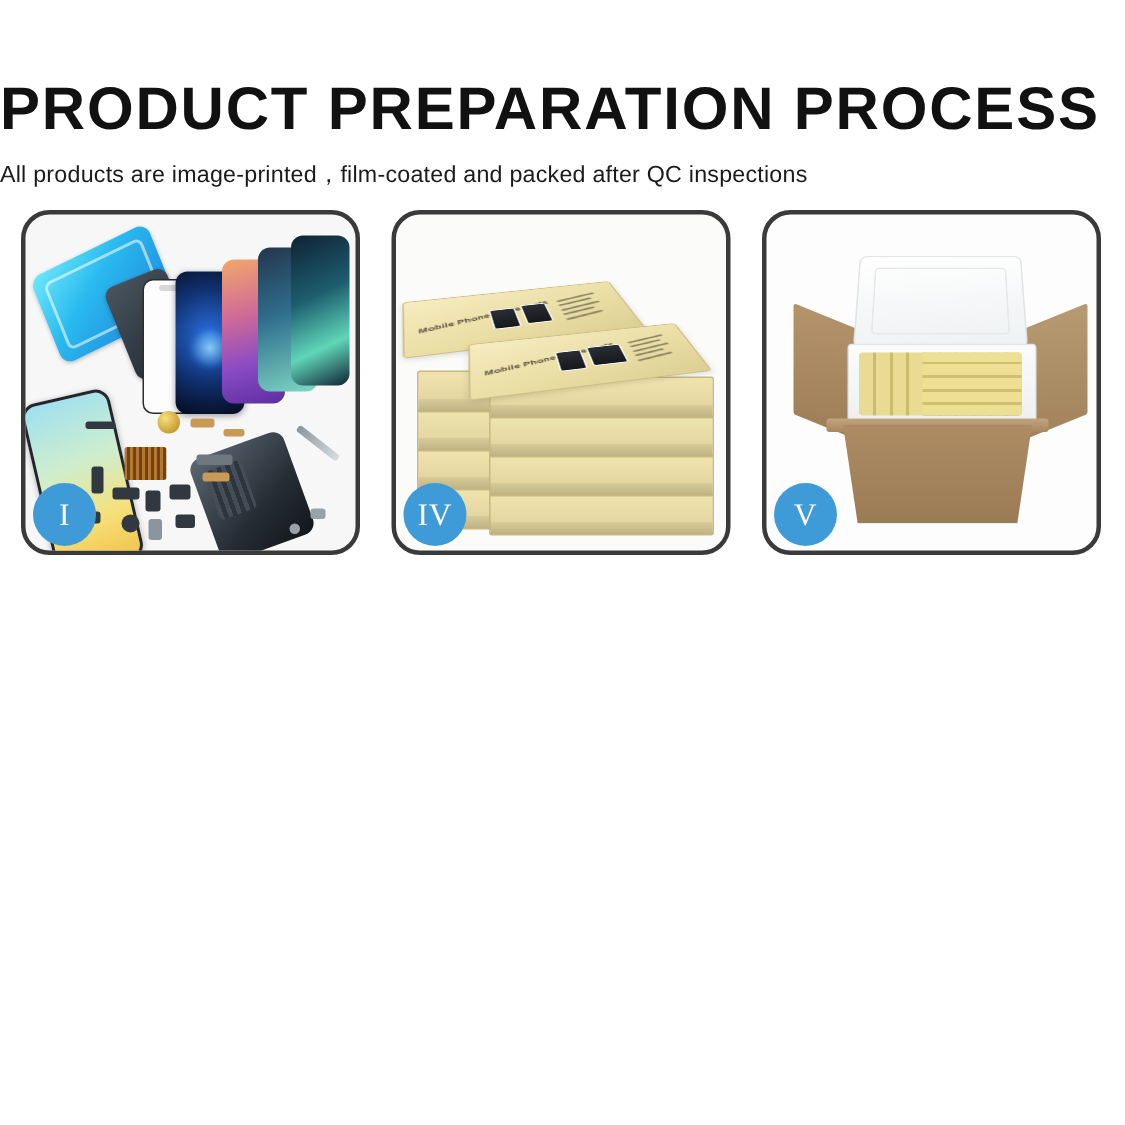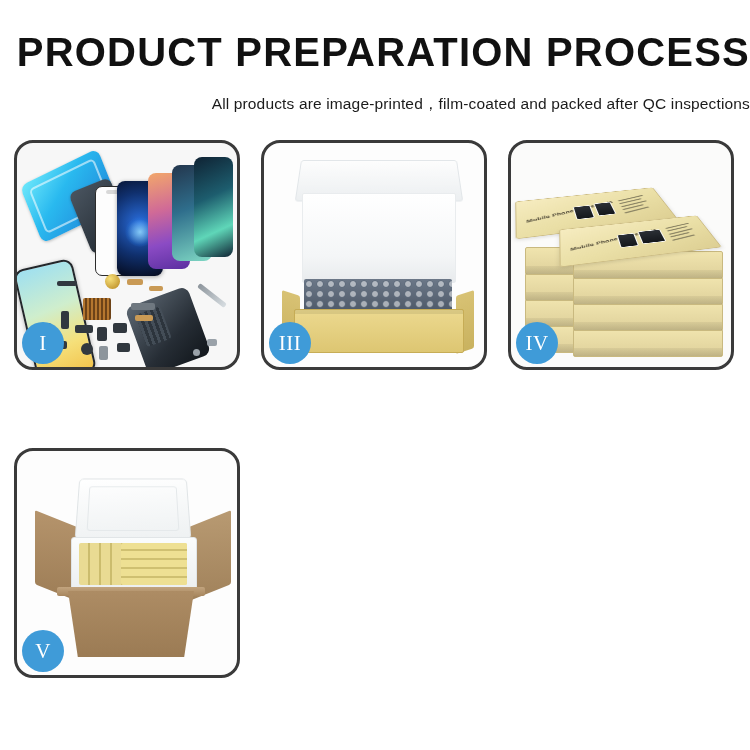--- a/index.html
+++ b/index.html
@@ -4,29 +4,29 @@
 <style>
   html,body{margin:0;padding:0;}
   body{
     width:750px;height:750px;background:#ffffff;
     font-family:"Liberation Sans", sans-serif;
     overflow:hidden;position:relative;
   }
   .page{width:750px;height:750px;position:relative;}
 
   
-  .header{width:750px;padding-top:32px;text-align:right;}
+  .header{width:750px;padding-top:53px;text-align:left;}
   .title{
     font-family:"Liberation Sans", sans-serif;
     font-size:40px;font-weight:700;color:#111111;
     letter-spacing:1.2px;line-height:1;
     white-space:nowrap;
   }
   .subtitle{
-    margin-top:22px;
+    margin-top:13px;
     font-family:"Liberation Sans", sans-serif;
     font-size:15.5px;font-weight:400;color:#1b1b1b;
     letter-spacing:.15px;white-space:nowrap;
   }
 
   
   .grid{
     position:absolute;left:14px;top:140px;
     width:724px;
     display:grid;
@@ -377,31 +377,20 @@
         <div class="spart s12"></div>
         <div class="spart s13"></div>
         <div class="spart s14"></div>
         <div class="spart s15"></div>
         <div class="spart s16"></div>
       </div>
       <div class="badge">I</div>
     </div>
 
 
-    <div class="panel p3">
-      <div class="scene">
-        <div class="lid3"></div>
-        <div class="foam3"></div>
-        <div class="bubblelayer3"></div>
-        <div class="boxleft3"></div>
-        <div class="boxright3"></div>
-        <div class="boxfront3"></div>
-      </div>
-      <div class="badge">III</div>
-    </div>
 
     <div class="panel p4">
       <div class="scene stack">
 
         <div class="slab" style="left:14px;top:182px;">
             <div class="edge"></div>
           </div>
         <div class="slab" style="left:14px;top:156px;">
             <div class="edge"></div>
           </div>

